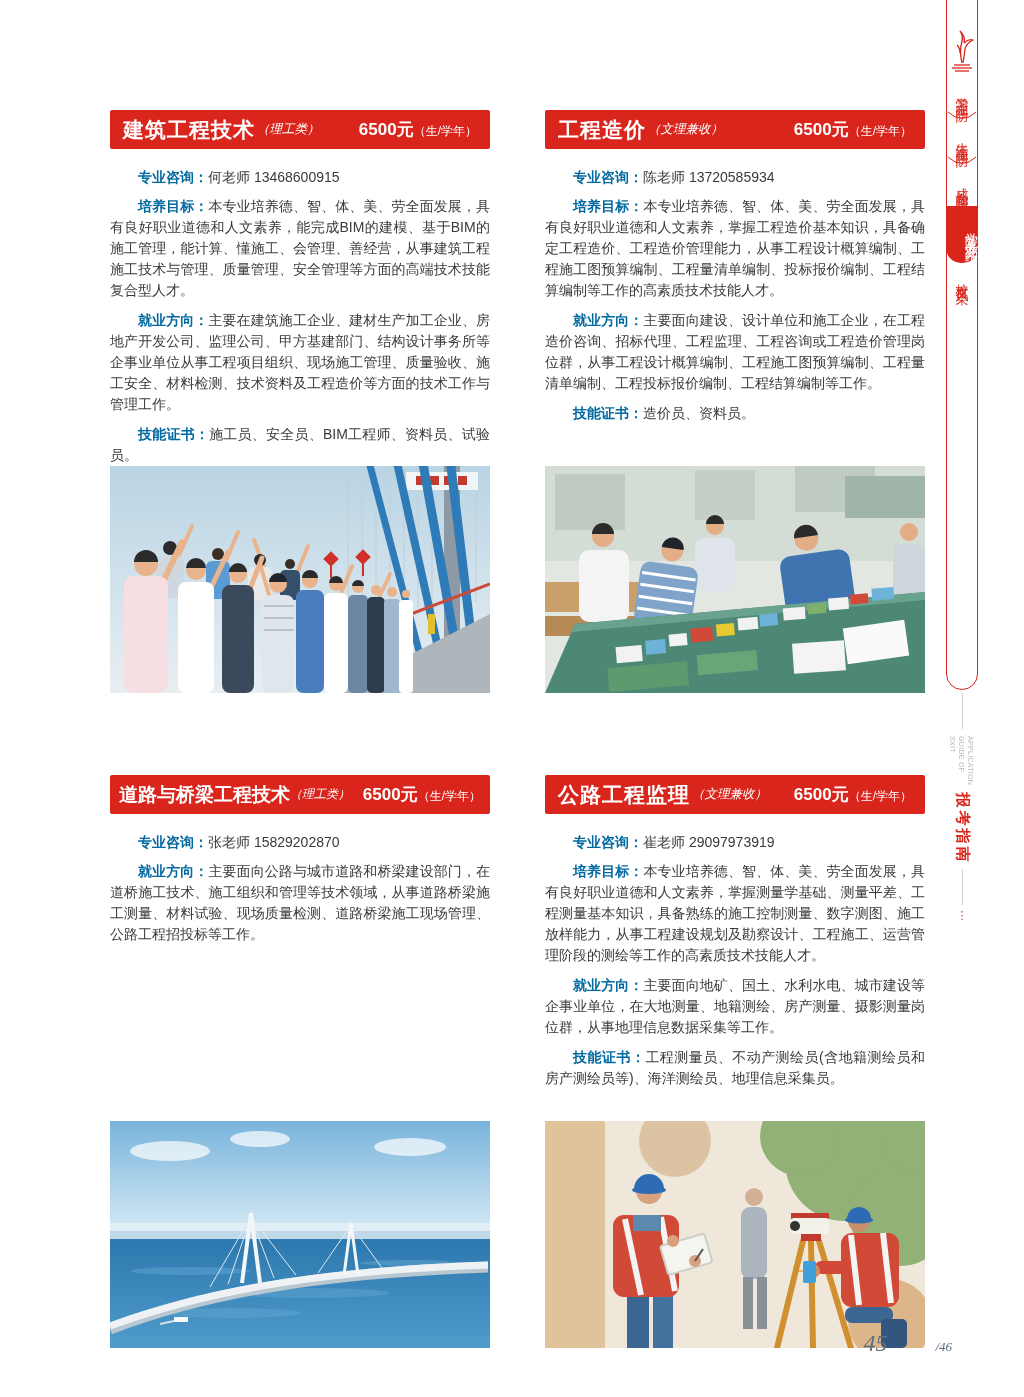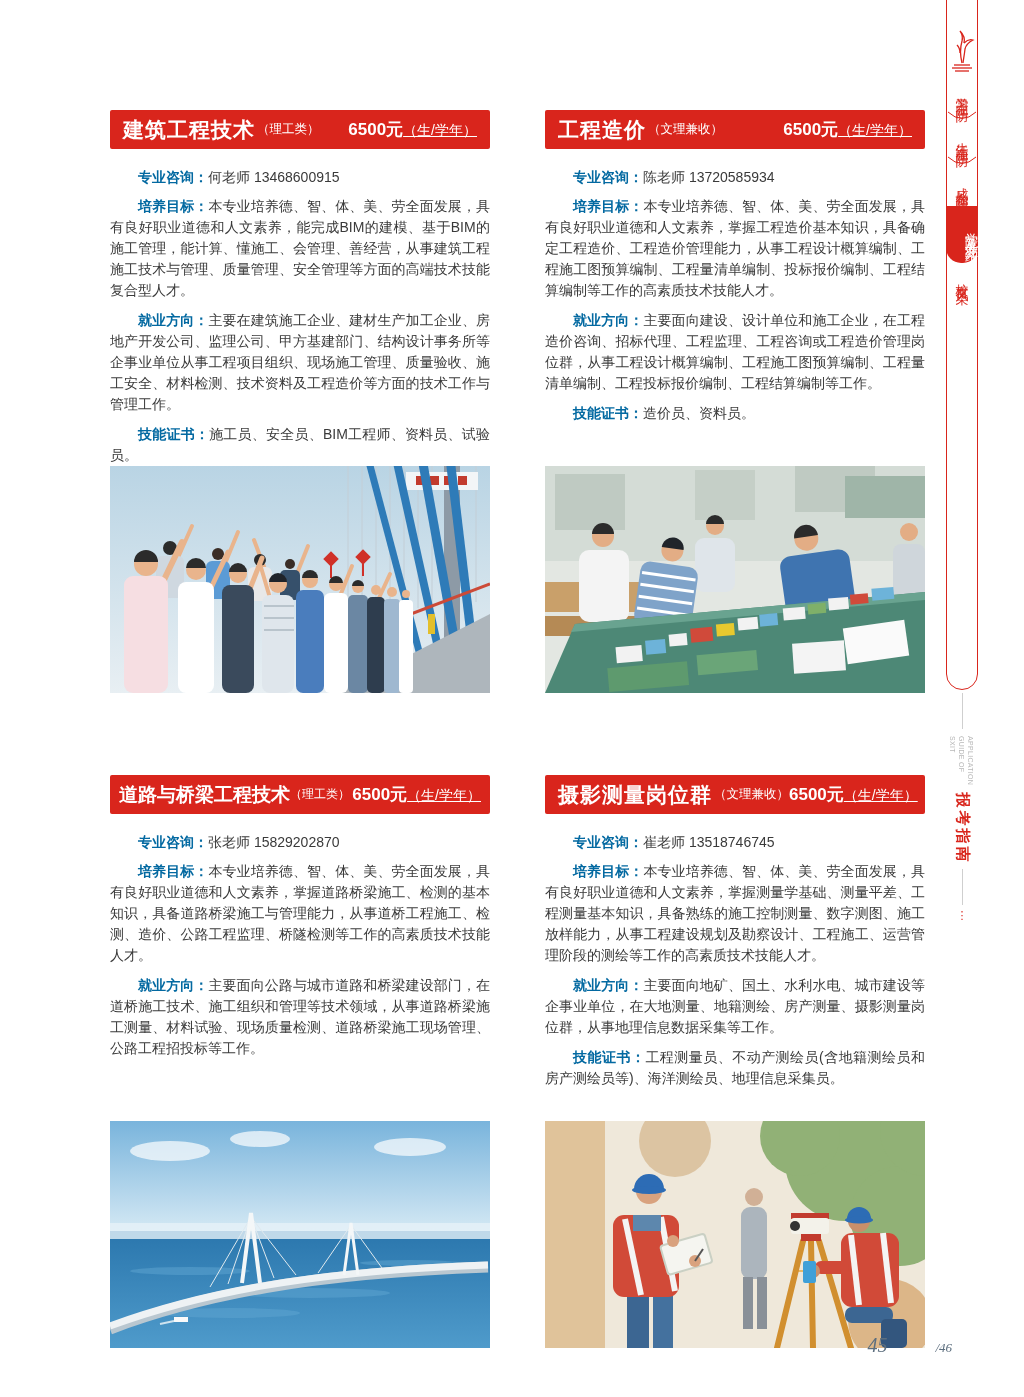--- a/index.html
+++ b/index.html
@@ -4,24 +4,24 @@
 <style>
   html,body{margin:0;padding:0;background:#f2f2f2;}
   .page{position:relative;width:1024px;height:1397px;background:#ffffff;margin:0 auto;
         font-family:"Liberation Sans","DejaVu Sans",sans-serif;overflow:hidden;}
   .content{position:absolute;left:110px;top:110px;width:815px;display:grid;
            grid-template-columns:380px 380px;column-gap:55px;row-gap:82px;}
   .card{width:380px;}
   .card-header{display:flex;align-items:center;height:39px;background:#d9251c;color:#fff;
                padding:0 13px;border-radius:2px;box-sizing:border-box;text-align:center;}
   .card-title{font-size:21px;font-weight:bold;letter-spacing:1px;white-space:nowrap;}
-  .card-cat{font-size:12.5px;margin-left:2px;white-space:nowrap;}
+  .card-cat{font-size:12.5px;margin-left:2px;white-space:nowrap;font-style:italic;}
   .card-price-wrap{margin-left:auto;white-space:nowrap;}
   .card-price{font-size:17px;font-weight:bold;}
-  .card-price-unit{font-size:14px;text-decoration:underline;}
+  .card-price-unit{font-size:12px;}
   .tight .card-title{font-size:19px;letter-spacing:0;}
   .tight .card-cat{font-size:12px;margin-left:0;}
   .tight{padding:16px 9px;}
   .card-body{margin-top:18px;font-size:14px;color:#3a3a3a;line-height:1.5;}
   .body-r1{height:299px;box-sizing:border-box;}
   .body-r2{height:289px;box-sizing:border-box;}
   .para{margin:0 0 9px 0;text-indent:2em;text-align:justify;}
   .consult{margin:0 0 8px 0;text-indent:2em;}
   .rlabel{color:#0369a1;font-weight:bold;}
   .photo{width:380px;height:227px;display:block;}
@@ -40,21 +40,21 @@
   .guide-en-box{height:58px;width:34px;}
   .guide-en{transform:rotate(90deg);font-size:7px;color:#b8b8b8;width:56px;line-height:1.3;
             letter-spacing:.3px;white-space:normal;text-align:left;}
   .guide-cn-box{height:76px;width:34px;}
   .guide-cn{transform:rotate(90deg);font-size:15px;font-weight:bold;color:#d9251c;
             letter-spacing:3px;white-space:nowrap;}
   .side-dots{color:#d9251c;font-size:11px;line-height:1;margin-top:2px;}
   
   .pagenum{position:absolute;right:72px;bottom:40px;font-family:"Liberation Serif","DejaVu Serif",serif;
            font-style:italic;color:#5c6e7e;}
-  .pagenum .cur{font-size:20px;}
+  .pagenum .cur{font-size:24px;}
   .pagenum .tot{font-size:13px;margin-left:48px;}
 </style>
 </head>
 <body>
 
 <div class="page">
 
   <div class="content">
 
     <div class="card">
@@ -258,21 +258,20 @@
     <div class="card">
       <div class="card-header tight">
         <span class="card-title">道路与桥梁工程技术</span>
         <span class="card-cat">（理工类）</span>
         <span class="card-price-wrap">
           <span class="card-price">6500元</span><span class="card-price-unit">（生/学年）</span>
         </span>
       </div>
       <div class="card-body body-r2">
         <p class="consult"><span class="rlabel">专业咨询：</span><span>张老师 15829202870</span></p>
-        <p class="para"><span class="rlabel">培养目标：</span><span>本专业培养德、智、体、美、劳全面发展，具有良好职业道德和人文素养，掌握道路桥梁施工、检测的基本知识，具备道路桥梁施工与管理能力，从事道桥工程施工、检测、造价、公路工程监理、桥隧检测等工作的高素质技术技能人才。</span></p>
         <p class="para"><span class="rlabel">就业方向：</span><span>主要面向公路与城市道路和桥梁建设部门，在道桥施工技术、施工组织和管理等技术领域，从事道路桥梁施工测量、材料试验、现场质量检测、道路桥梁施工现场管理、公路工程招投标等工作。</span></p>
       </div>
       <svg class="photo" viewBox="0 0 380 227" xmlns="http://www.w3.org/2000/svg">
         <defs>
           <linearGradient id="sky3" x1="0" y1="0" x2="0" y2="1">
             <stop offset="0" stop-color="#79b4dc"></stop>
               <stop offset="1" stop-color="#dcedf6"></stop>
             </linearGradient>
           <linearGradient id="sea3" x1="0" y1="0" x2="0" y2="1">
             <stop offset="0" stop-color="#2a76ad"></stop>
@@ -305,28 +304,28 @@
         </g>
         <path d="M132 162 L141 92 L150 162" stroke="#f4f7f8" stroke-width="4" fill="none"></path>
         <path d="M234 154 L241 102 L248 154" stroke="#f4f7f8" stroke-width="3" fill="none"></path>
         <rect x="64" y="196" width="14" height="5" fill="#fafafa"></rect>
           <line x1="50" y1="203" x2="64" y2="200" stroke="#cfe3ef" stroke-width="2"></line>
       </svg>
     </div>
 
     <div class="card">
       <div class="card-header">
-        <span class="card-title">摄影测量岗位群</span>
+        <span class="card-title">公路工程监理</span>
         <span class="card-cat">（文理兼收）</span>
         <span class="card-price-wrap">
           <span class="card-price">6500元</span><span class="card-price-unit">（生/学年）</span>
         </span>
       </div>
       <div class="card-body body-r2">
-        <p class="consult"><span class="rlabel">专业咨询：</span><span>崔老师 13518746745</span></p>
+        <p class="consult"><span class="rlabel">专业咨询：</span><span>崔老师 29097973919</span></p>
         <p class="para"><span class="rlabel">培养目标：</span><span>本专业培养德、智、体、美、劳全面发展，具有良好职业道德和人文素养，掌握测量学基础、测量平差、工程测量基本知识，具备熟练的施工控制测量、数字测图、施工放样能力，从事工程建设规划及勘察设计、工程施工、运营管理阶段的测绘等工作的高素质技术技能人才。</span></p>
         <p class="para"><span class="rlabel">就业方向：</span><span>主要面向地矿、国土、水利水电、城市建设等企事业单位，在大地测量、地籍测绘、房产测量、摄影测量岗位群，从事地理信息数据采集等工作。</span></p>
         <p class="para"><span class="rlabel">技能证书：</span><span>工程测量员、不动产测绘员(含地籍测绘员和房产测绘员等)、海洋测绘员、地理信息采集员。</span></p>
       </div>
       <svg class="photo" viewBox="0 0 380 227" xmlns="http://www.w3.org/2000/svg">
         <rect width="380" height="227" fill="#efe8da"></rect>
         <rect x="0" y="0" width="60" height="227" fill="#dcb98a" opacity="0.8"></rect>
         <g fill="#7aa45e" opacity="0.8">
           <circle cx="300" cy="40" r="60"></circle>
             <circle cx="355" cy="95" r="50"></circle>

